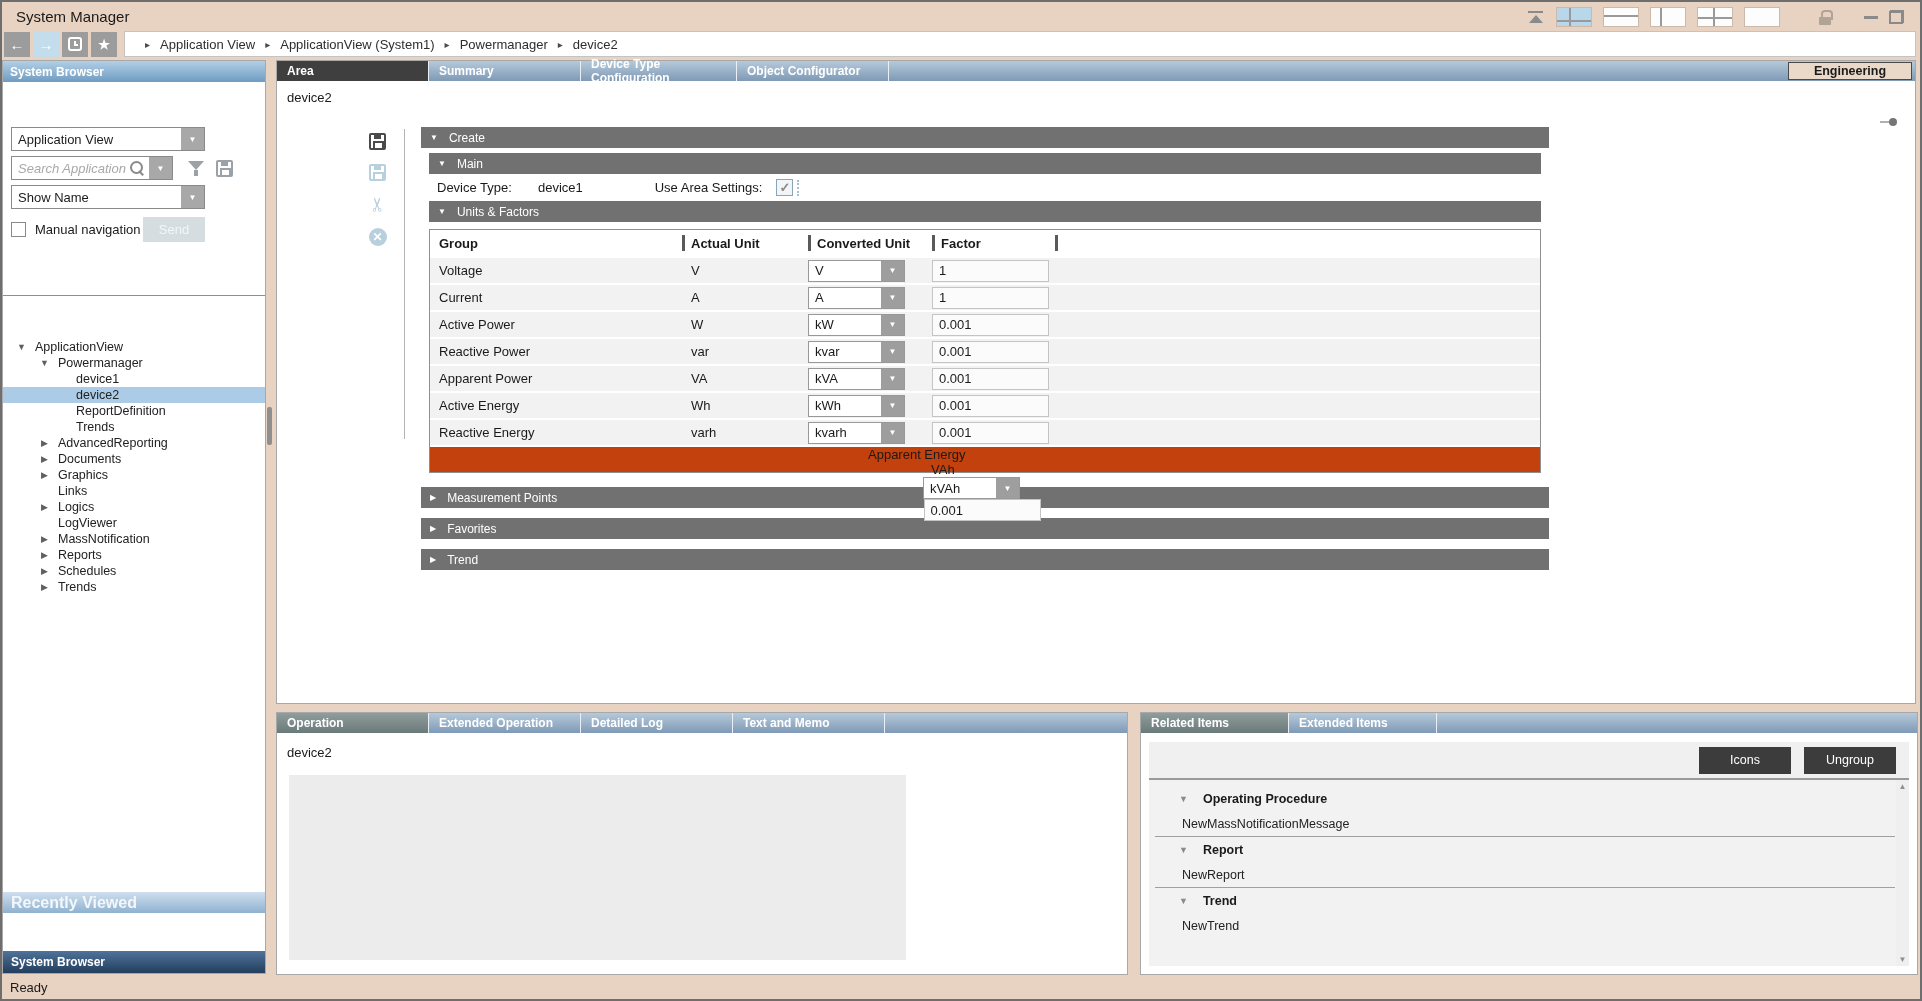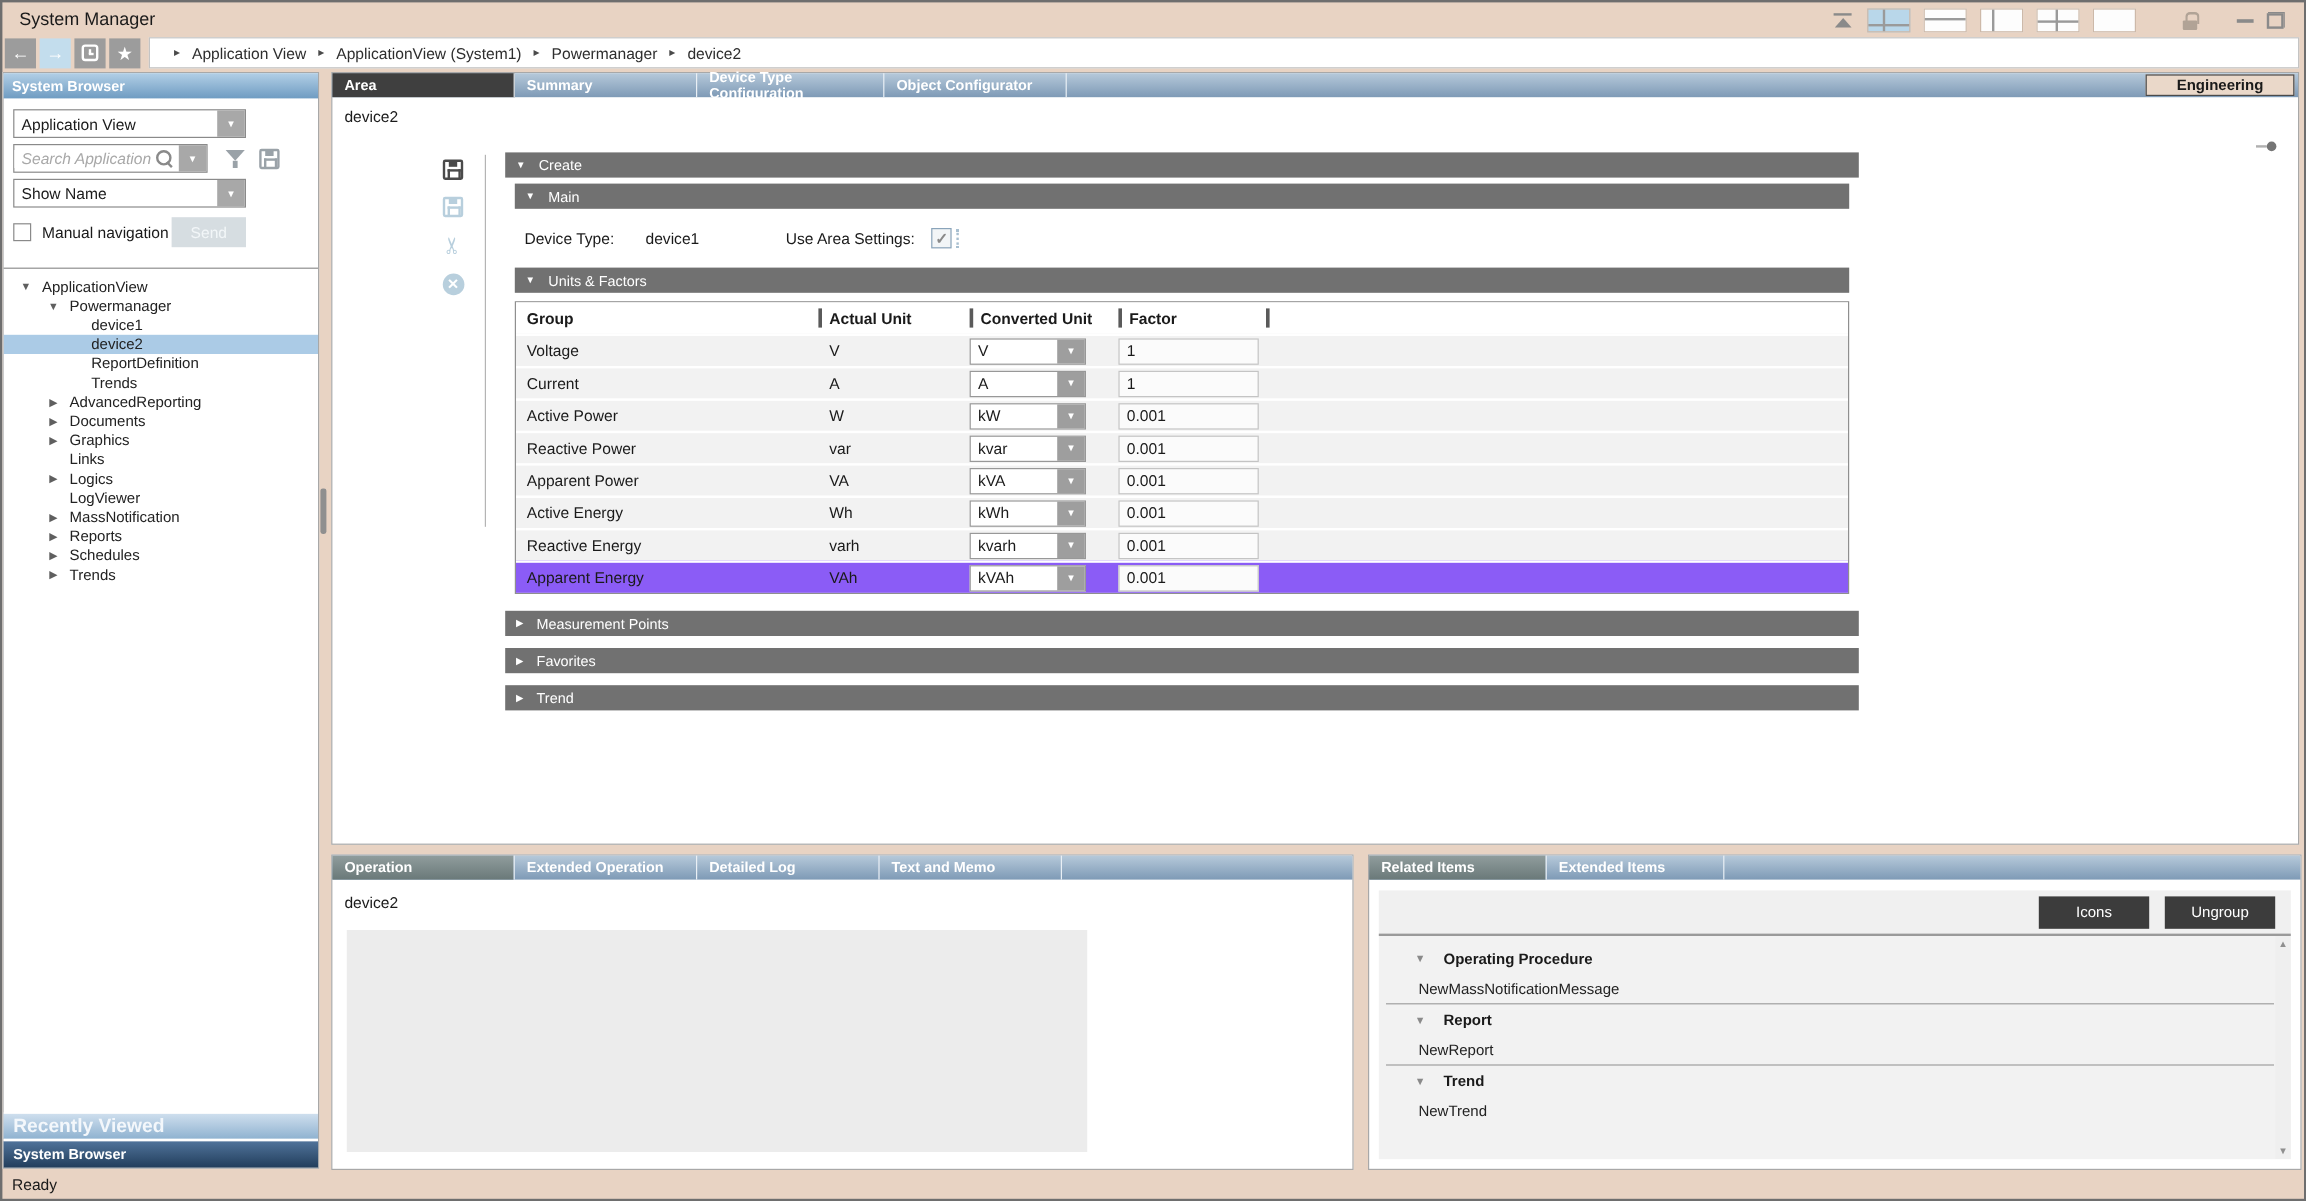--- a/index.html
+++ b/index.html
@@ -31,21 +31,21 @@
   .navbtn { width:26px; height:25px; margin-right:3px; background:#9c9c9c; color:#fff; display:flex; align-items:center; justify-content:center; font-size:15px; font-weight:bold; }
   .navbtn.fwd { background:#c3dded; }
   .clock-ic { position:relative; width:14px; height:14px; border:2px solid #fff; border-radius:3px; }
   .clock-ic::before { content:''; position:absolute; left:4px; top:2px; width:2px; height:4px; background:#fff; }
   .clock-ic::after { content:''; position:absolute; left:4px; top:5px; width:4px; height:2px; background:#fff; }
   .breadcrumb { flex:1; height:26px; margin-left:4px; background:#fff; border:1px solid #c4c4c4; display:flex; align-items:center; padding-left:10px; font-size:13px; color:#2e2e2e; }
   .crumb-sep { color:#4a4a4a; font-size:10px; margin:0 10px; }
   .crumb { cursor:default; }
 
   
-  .sidebar { position:absolute; left:0; top:58px; width:264px; height:914px; background:#fff; border:1px solid #a8a8a8; display:flex; flex-direction:column; }
+  .sidebar { position:absolute; left:0; top:58px; width:264px; height:914px; background:#fff; border:1px solid #a8a8a8; display:flex; flex-direction:column;gap:36px; }
   .sb-header { height:21px; background:linear-gradient(#b2cfe6,#6f9cc2); color:#fff; font-weight:bold; font-size:12px; display:flex; align-items:center; padding-left:7px; flex:none; }
   .sb-controls { padding:9px 8px 0 8px; flex:none; }
   .combo { width:194px; height:24px; border:1px solid #8a8a8a; background:#fff; display:flex; margin-bottom:5px; }
   .combo-text { flex:1; font-size:13px; color:#1a1a1a; display:flex; align-items:center; padding-left:6px; }
   .combo-arrow { width:23px; background:#a8a8a8; color:#fff; display:flex; align-items:center; justify-content:center; font-size:8px; flex:none; }
   .search-row { display:flex; align-items:center; }
   .search-box { width:162px; height:24px; border:1px solid #8a8a8a; background:#fff; display:flex; align-items:center; }
   .search-box input { flex:1; min-width:0; border:none; outline:none; font-size:13px; padding-left:6px; font-family:"Liberation Sans", sans-serif; color:#1a1a1a; }
   .search-box input::placeholder { color:#a8a8a8; font-style:italic; }
   .mag-ic { position:relative; width:15px; height:15px; margin-right:4px; flex:none; }
@@ -90,31 +90,31 @@
   .pin-dot { width:8px; height:8px; border-radius:50%; background:#757575; }
   .icon-strip { position:absolute; left:74px; top:48px; width:54px; height:310px; display:flex; flex-direction:column; align-items:center; gap:14px; border-right:1px solid #b4b4b4; padding-top:4px; }
   .save-dark { color:#4a4a4a; }
   .save-dis  { color:#b8cfdd; }
   .cut-ic { color:#b8cfdd; font-size:19px; transform:rotate(-90deg); line-height:1; }
   .xcircle { width:18px; height:18px; border-radius:50%; background:#b8cfdd; color:#fff; font-size:12px; font-weight:bold; display:flex; align-items:center; justify-content:center; }
   .sections { position:absolute; left:144px; top:46px; width:1128px; }
   .secbar { height:21px; background:#717171; color:#fff; font-size:12px; display:flex; align-items:center; padding-left:9px; }
   .secbar .sarr { font-size:8px; margin-right:11px; }
   .create-inner { margin:5px 8px 0 8px; }
-  .main-fields { display:flex; align-items:center; height:49px; font-size:13px; color:#1a1a1a; padding-left:8px; }
+  .main-fields { display:flex; align-items:center; height:27px; font-size:13px; color:#1a1a1a; padding-left:8px; }
   .dt-value { margin-left:26px; }
   .uas-label { margin-left:72px; }
   .uas-cb { width:17px; height:17px; border:1px solid #8aa4ba; background:#f2f5f7; color:#8a8a8a; font-size:13px; font-weight:bold; display:flex; align-items:center; justify-content:center; margin-left:14px; }
   .focus-dots { height:16px; border-right:2px dotted #a8bfd0; margin-left:4px; }
   .utable { border:1px solid #8f8f8f; background:#fff; margin-top:7px; margin-bottom:14px; }
   .uhead { display:flex; align-items:center; height:26px; font-weight:bold; font-size:13px; color:#1a1a1a; background:#fff; }
   .uhead .hc { position:relative; height:100%; display:flex; align-items:center; padding-left:9px; }
   .uhead .hc + .hc::before { content:''; position:absolute; left:0; top:5px; bottom:5px; width:3px; background:#5a5a5a; }
   .urow { display:flex; align-items:center; height:27px; background:#f2f2f2; border-top:2px solid #fff; font-size:13px; color:#1a1a1a; }
-  .urow.selected { background:#8b5cf6; }
+  .urow.selected { background:#c2410c;flex-direction:column; }
   .c1 { width:252px; padding-left:9px; } .c2 { width:126px; padding-left:9px; } .c3 { width:124px; padding-left:0; } .c4 { width:123px; } .c5 { flex:1; }
   .uhead .c3, .uhead .c4 { padding-left:9px; }
   .dd { width:97px; height:22px; border:1px solid #989898; background:#fff; display:flex; }
   .dd-text { flex:1; display:flex; align-items:center; padding-left:6px; font-size:13px; }
   .dd-btn { width:23px; background:#9e9e9e; color:#fff; display:flex; align-items:center; justify-content:center; font-size:8px; flex:none; }
   .factor-input { width:117px; height:22px; border:1px solid #c4c4c4; background:#fbfbfb; font-size:13px; padding-left:6px; color:#1a1a1a; font-family:"Liberation Sans", sans-serif; }
   .collapsed-bar { margin-top:10px; }
 
   
   .op-panel { position:absolute; left:274px; top:710px; width:852px; height:263px; background:#fff; border:1px solid #a8a8a8; }

